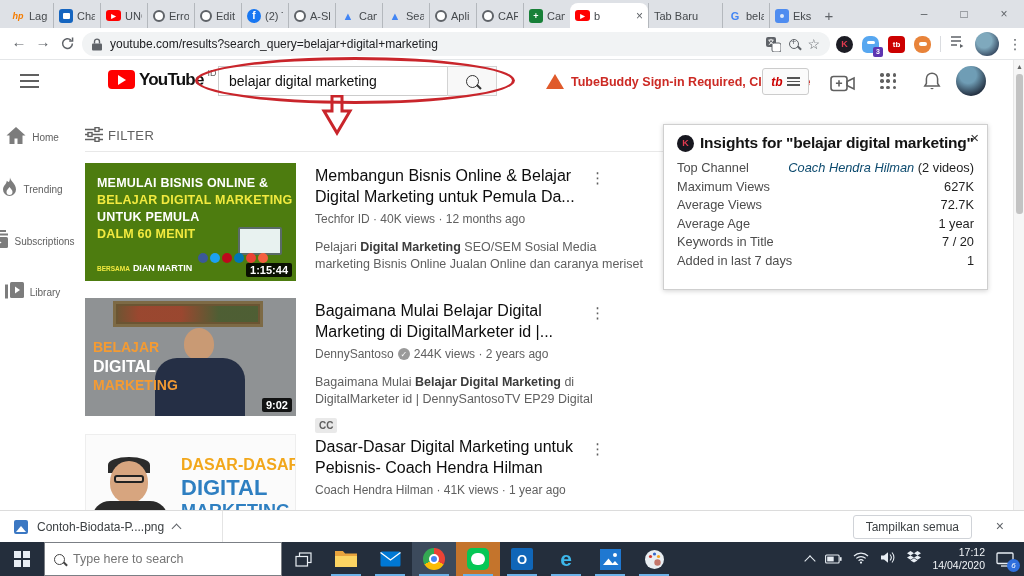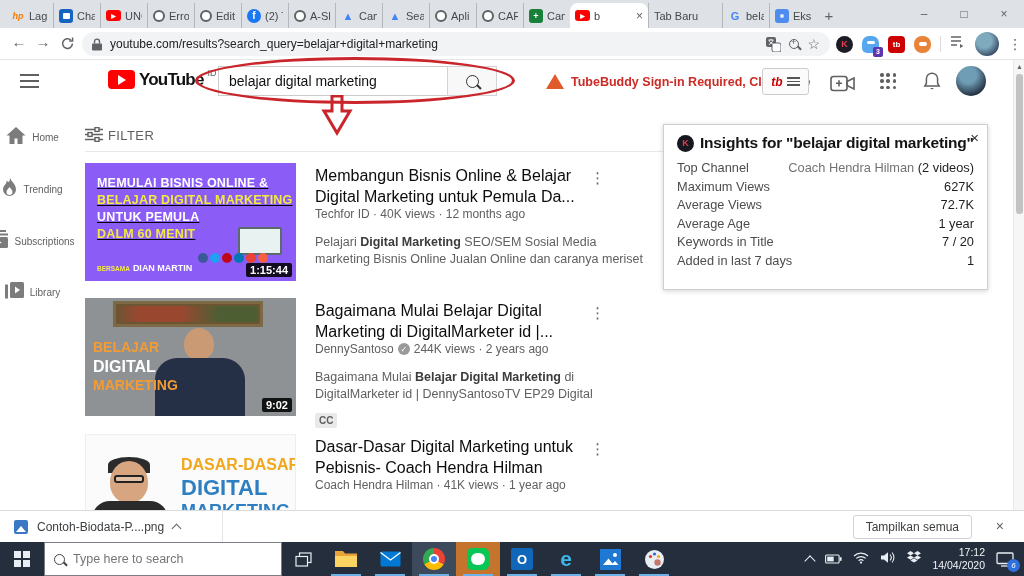--- a/index.html
+++ b/index.html
@@ -94,31 +94,31 @@
   .divider { position:absolute; left:85px; top:151px; width:903px; height:1px; background:#e8e8e8; }
   .anno-text { position:absolute; left:152px; top:120px; font-size:21px; font-weight:bold; color:#cd2731; white-space:nowrap; z-index:4; }
   .anno-ellipse { position:absolute; left:195px; top:57px; width:320px; height:47px; border:3px solid #c9252b; border-radius:50%; z-index:4; pointer-events:none; }
   .anno-arrow { position:absolute; left:320px; top:95px; z-index:4; pointer-events:none; }
 
   .vrow { position:absolute; left:85px; width:560px; }
   .thumb { position:absolute; left:0; top:0; width:211px; height:118px; overflow:hidden;padding-left:32px; }
   .duration { position:absolute; right:4px; bottom:4px; background:rgba(0,0,0,0.87); color:#fff; font-size:11px; font-weight:bold; padding:1px 4px; border-radius:2px; z-index:2; }
   .vtext { position:absolute; left:230px; top:2px; width:336px; }
   .vtitle { font-size:16px; line-height:21px; color:#0c0c0c; width:278px; }
-  .byline { font-size:12px; color:#606060; display:flex; align-items:center; gap:4px; }
+  .byline { margin-top:5px; font-size:12px; color:#606060; display:flex; align-items:center; gap:4px; }
   .verif { width:12px; height:12px; border-radius:50%; background:#9a9a9a; color:#fff; font-size:8px; display:inline-flex; align-items:center; justify-content:center; }
   .desc { margin-top:13px; font-size:12.5px; line-height:17px; color:#606060; display:block; }
   .desc b { color:#3c3c3c; }
   .desc-w1 { width:336px; }
   .desc-w2 { width:300px; }
   .ccbadge { display:inline-block; margin-top:10px; background:#e9e9e9; color:#606060; font-size:10px; font-weight:bold; padding:2px 4px; border-radius:2px; }
   .vmenu { position:absolute; left:505px; top:6px; font-size:15px; color:#606060; }
 
   
-  .t1 { background:#8b5cf6; padding:12px 0 11px 12px;text-decoration:underline; }
+  .t1 { background:#4d7c0f; padding:12px 0 11px 12px; }
   .t1 .l { font-size:12.5px; font-weight:bold; line-height:17px; letter-spacing:0.2px; white-space:nowrap; }
   .t1 .w { color:#fff; } .t1 .y { color:#f2ea3f; }
   .t1-footer { position:absolute; left:12px; bottom:8px; font-size:9px; color:#fff; font-weight:bold; }
   .t1-footer .small { color:#f2ea3f; font-size:6.5px; margin-right:3px; }
   .t1-laptop { position:absolute; right:14px; bottom:26px; width:44px; height:28px; background:#e8f2f0; border:2px solid #5a6b68; border-radius:2px; }
   .t1-social { position:absolute; right:28px; bottom:18px; display:flex; gap:2px; }
   .t1-social i { width:10px; height:10px; border-radius:50%; }
   
   .t2 { background:#8f9294; }
   .t2-paint { position:absolute; left:28px; top:3px; width:150px; height:26px; background:#6b5533; border:3px solid #7d6a45; }
@@ -143,21 +143,21 @@
   
   .insights { position:absolute; left:663px; top:124px; width:325px; height:166px; background:#fff; border:1px solid #cfcfcf; box-shadow:0 1px 5px rgba(0,0,0,0.18); z-index:6; padding:9px 13px 10px; }
   .ins-titlerow { display:flex; align-items:center; gap:6px; }
   .ins-kicon { width:17px; height:17px; border-radius:50%; background:#17171f; color:#e23b50; font-size:9px; font-weight:bold; display:flex; align-items:center; justify-content:center; flex:none; }
   .ins-title { font-size:15.5px; font-weight:bold; color:#141414; white-space:nowrap; letter-spacing:-0.2px; }
   .ins-close { position:absolute; top:4px; right:8px; font-size:15px; color:#333; }
   .ins-rows { margin-top:7px; }
   .ins-row { display:flex; justify-content:space-between; font-size:12.8px; line-height:18.5px; }
   .ins-label { color:#4d4d4d; }
   .ins-val { color:#1f1f1f; }
-  .ins-link { color:#737373; text-decoration:none; }
+  .ins-link { color:#0c4a6e; text-decoration:none;font-style:italic; }
   .ins-footer { margin-top:12px; text-align:right; font-size:12.8px; color:#4a4a4a; }
 
   
   .dlbar { position:absolute; left:0; top:510px; width:1024px; height:32px; background:#fff; border-top:1px solid #dcdcdc; z-index:10; }
   .dl-item { position:absolute; left:14px; top:5px; height:22px; display:flex; align-items:center; gap:9px; }
   .dl-fileicon { width:14px; height:14px; background:#3b78c3; border-radius:2px; position:relative; }
   .dl-fileicon::after { content:''; position:absolute; left:2px; bottom:2px; border-left:5px solid transparent; border-right:5px solid transparent; border-bottom:6px solid #fff; }
   .dl-name { font-size:12px; color:#3c4043; }
   .chev-up { width:7px; height:7px; border-left:1.6px solid #5f6368; border-top:1.6px solid #5f6368; transform:rotate(45deg); margin-top:3px; }
   .dl-sep { position:absolute; left:222px; top:0; width:1px; height:32px; background:#e4e4e4; }

